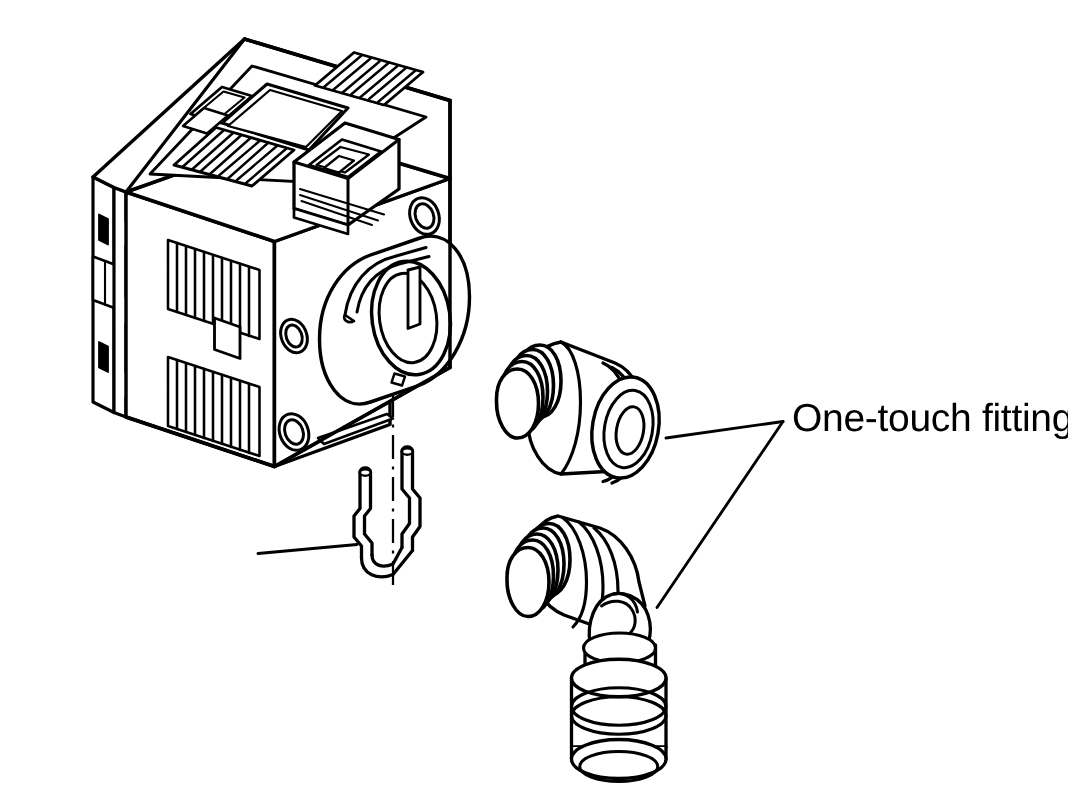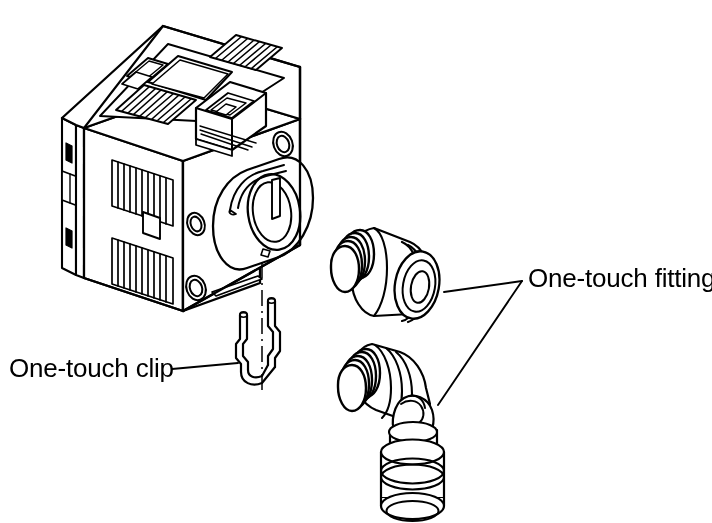--- a/index.html
+++ b/index.html
@@ -293,17 +293,16 @@
       </g>
 
       <path d="M172 369 L238 363" stroke="#000" stroke-width="1.9"></path>
 
       <path d="M522 281 L444 292" stroke="#000" stroke-width="1.9"></path>
       <path d="M522 281 L438 405" stroke="#000" stroke-width="1.9"></path>
 
     </g>
   </svg>
 
-  <div class="label" id="label-clip">One-touch clip</div>
 
   <div class="label" id="label-fitting">One-touch fitting</div>
 
 </div>
 
 </body></html>

